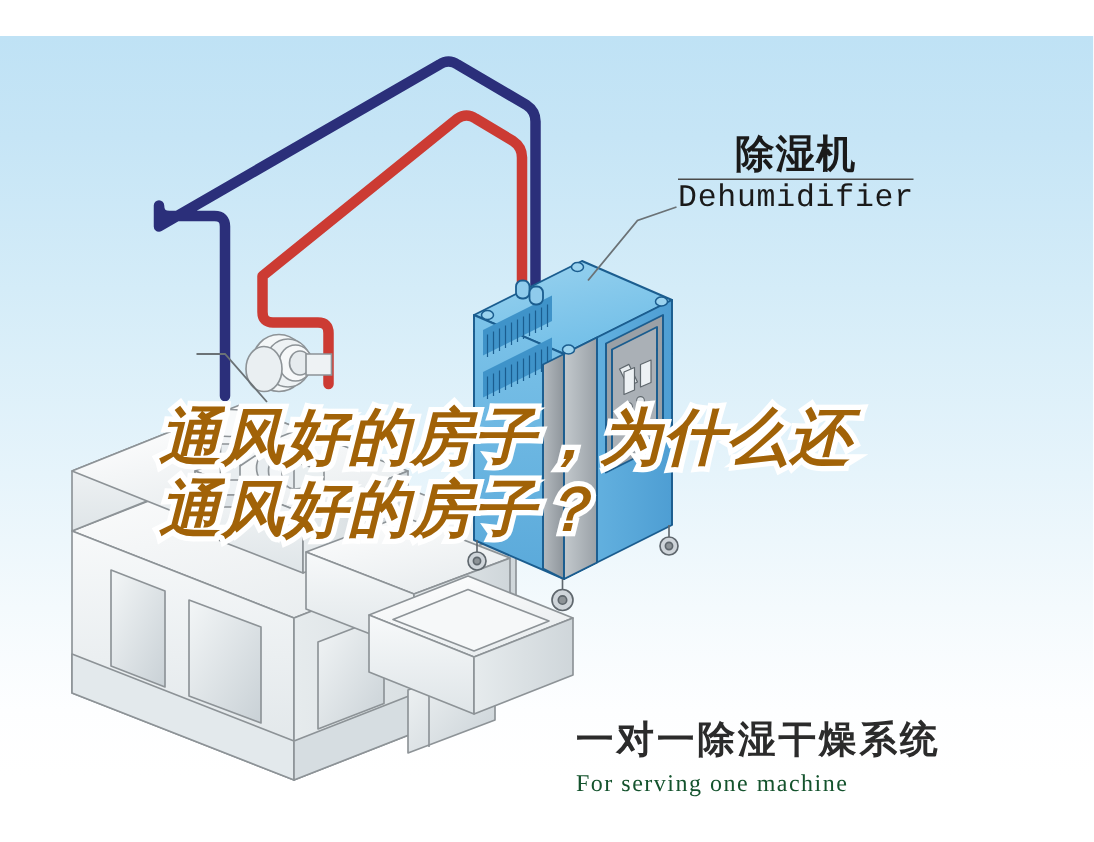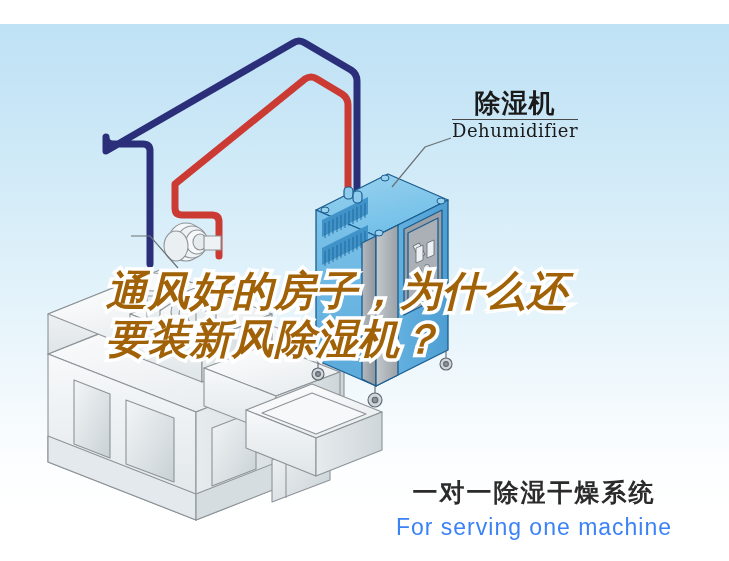--- a/index.html
+++ b/index.html
@@ -53,46 +53,46 @@
     background: #4a4a4a;
     margin: 3px 0 2px 0;
   }
   .label-en {
     font-family: "DejaVu Serif", "Liberation Serif", serif;
     white-space: nowrap;
     letter-spacing: 0.5px;
   }
   #label-dehumidifier { left: 452px; top: 66px; }
   #label-dehumidifier .label-cn { font-size: 26px; }
-  #label-dehumidifier .label-en { font-size: 18px; }
+  #label-dehumidifier .label-en { font-size: 21px; font-family: Liberation Mono, monospace; }
   #label-hopper { left: 48px; top: 166px; }
   #label-hopper .label-cn { font-size: 22px; }
   #label-hopper .label-en { font-size: 19px; }
 
   #caption {
     position: absolute;
     left: 384px;
     top: 455px;
-    text-align: center;
+    text-align: left;
     width: 300px;
     user-select: none;
   }
   #caption .cap-cn {
     font-family: "DejaVu Sans", "Liberation Sans", sans-serif;
     font-size: 25px;
     font-weight: bold;
     color: #2b2b2b;
     letter-spacing: 2px;
     white-space: nowrap;
     line-height: 1.1;
   }
   #caption .cap-en {
-    font-family: Liberation Sans, sans-serif;
-    font-size: 23px;
-    color: #3b82f6;
+    font-family: Liberation Serif, serif;
+    font-size: 16px;
+    color: #14532d;
     letter-spacing: 1px;
     margin-top: 7px;
     white-space: nowrap;
   }
 
   #headline {
     position: absolute;
     left: 106px;
     top: 243px;
     width: 540px;
@@ -346,21 +346,21 @@
 
   <div class="label-box" id="label-dehumidifier">
     <div class="label-cn">除湿机</div>
     <div class="label-rule"></div>
     <div class="label-en">Dehumidifier</div>
   </div>
 
 
   <div id="headline">
     <div class="hl-line">通风好的房子，为什么还</div>
-    <div class="hl-line">要装新风除湿机？</div>
+    <div class="hl-line">通风好的房子？</div>
   </div>
 
   <div id="caption">
     <div class="cap-cn">一对一除湿干燥系统</div>
     <div class="cap-en">For serving one machine</div>
   </div>
 
 </div>
 
 </body></html>

